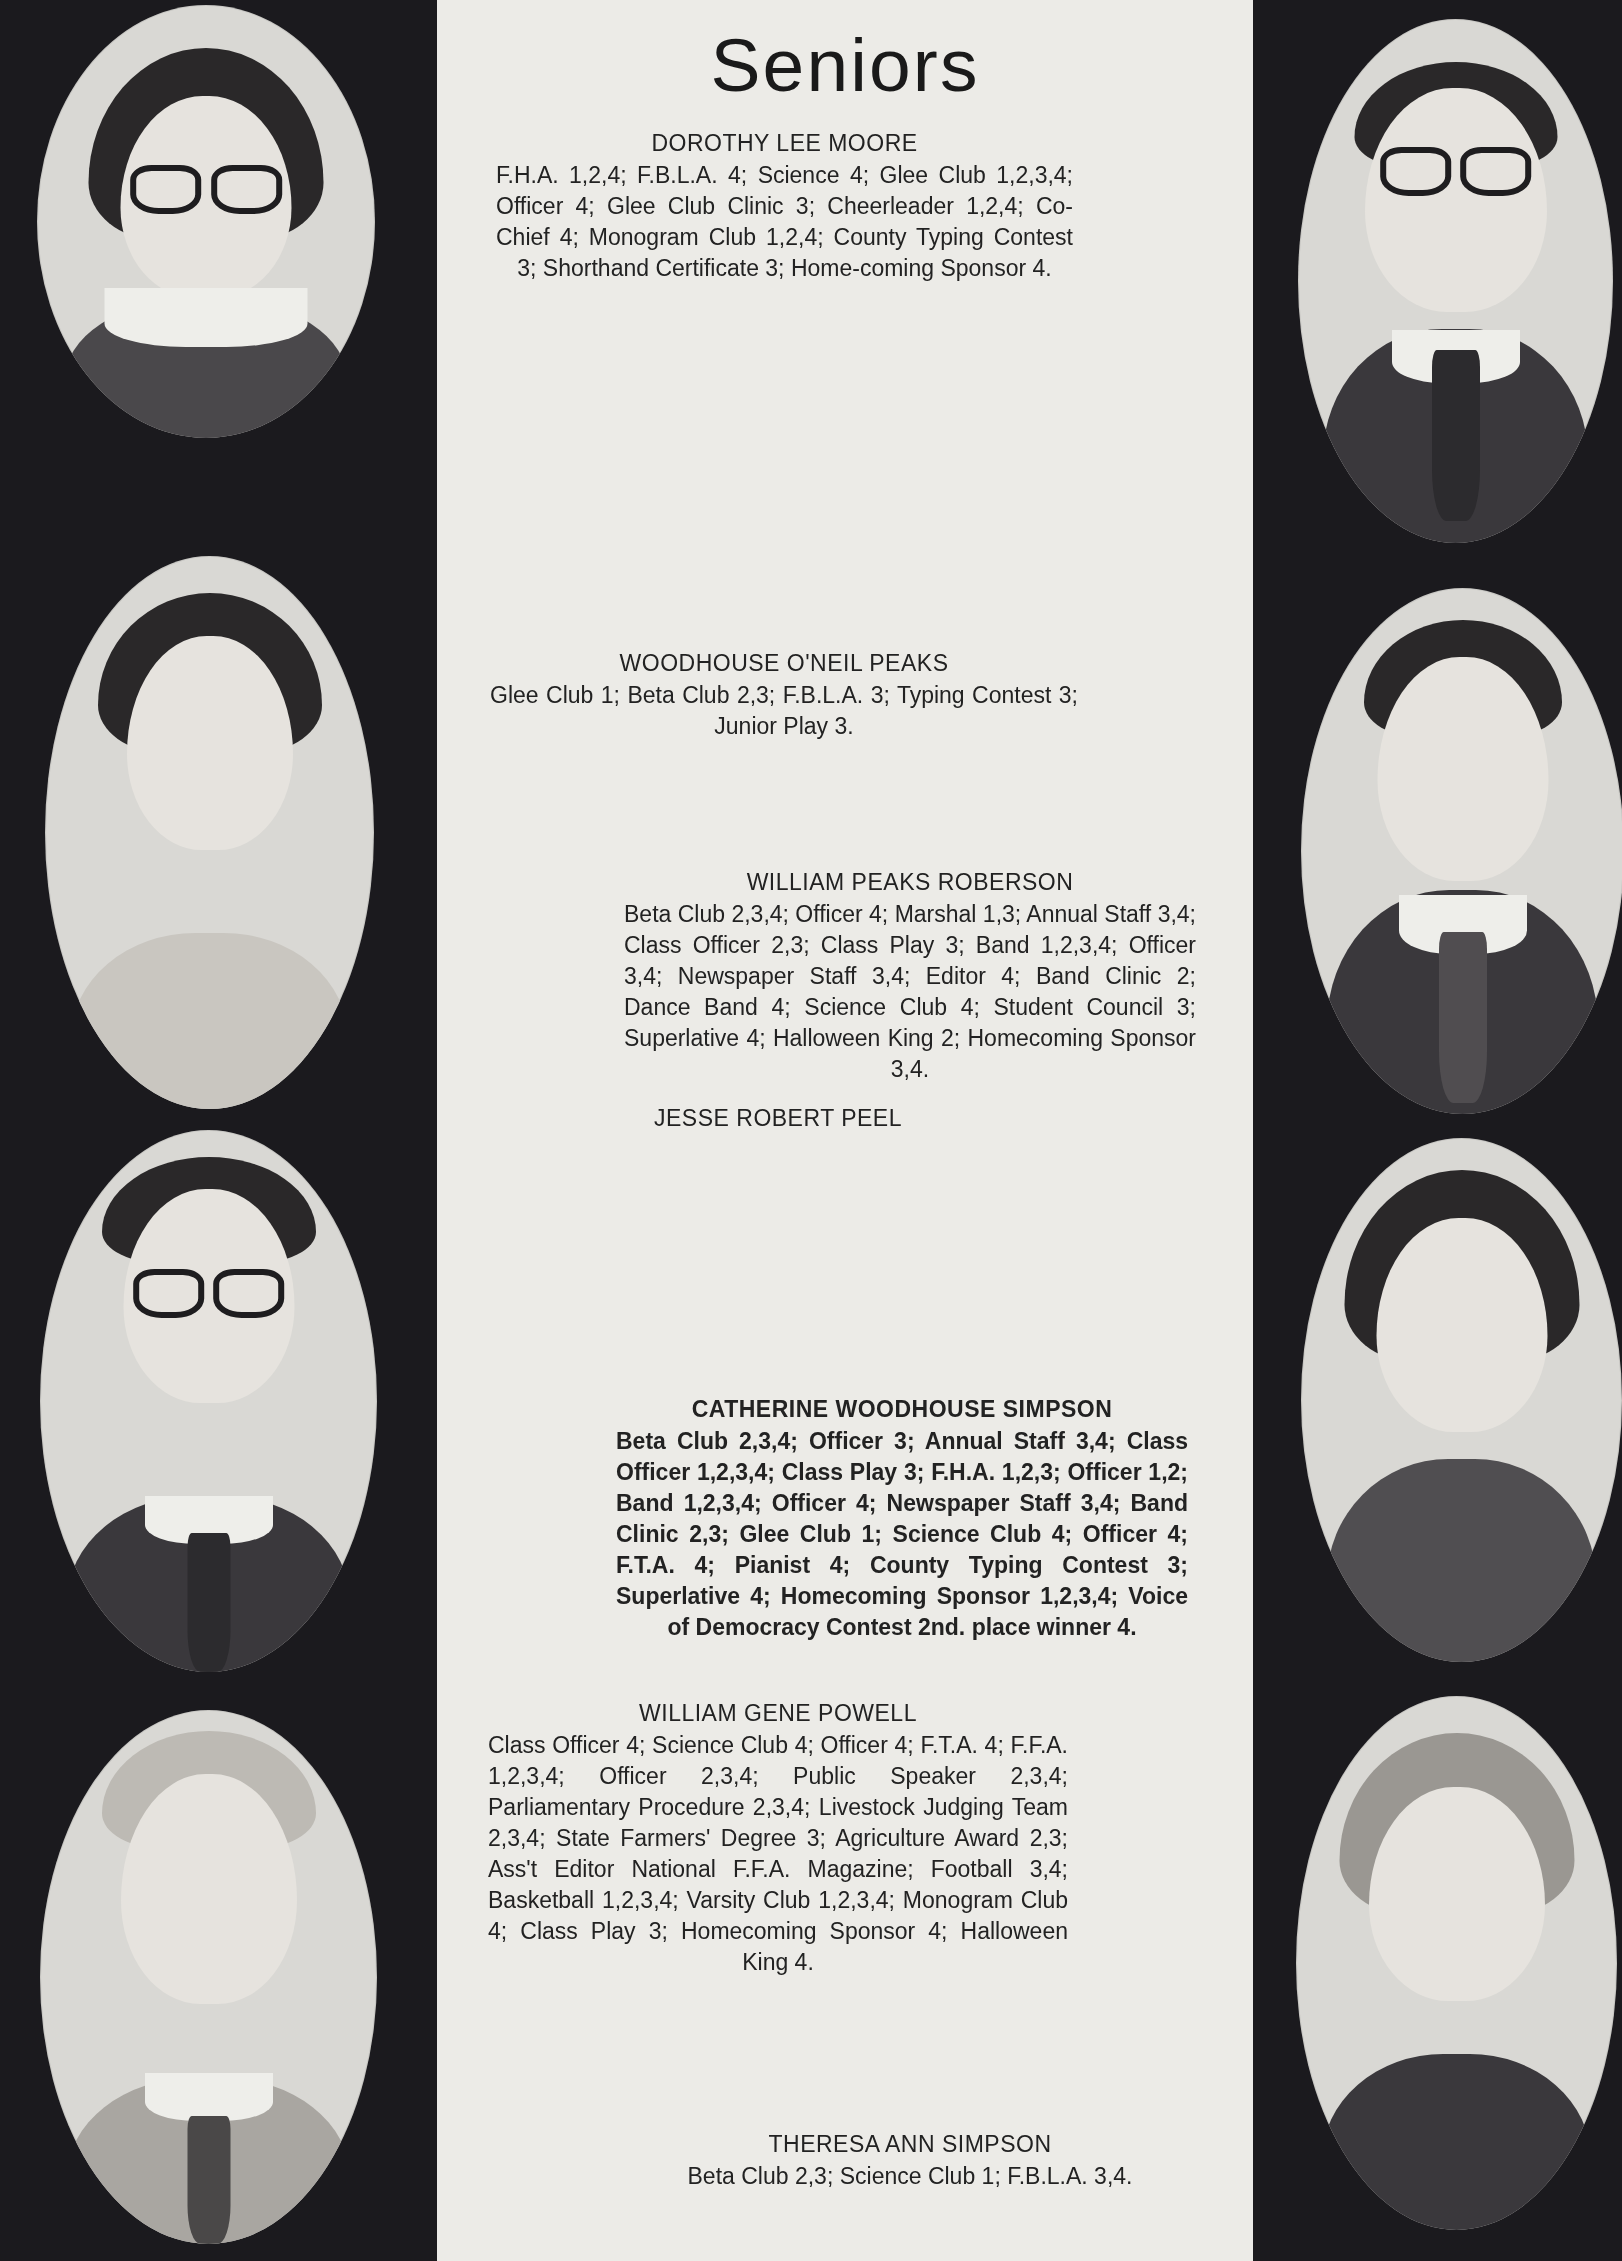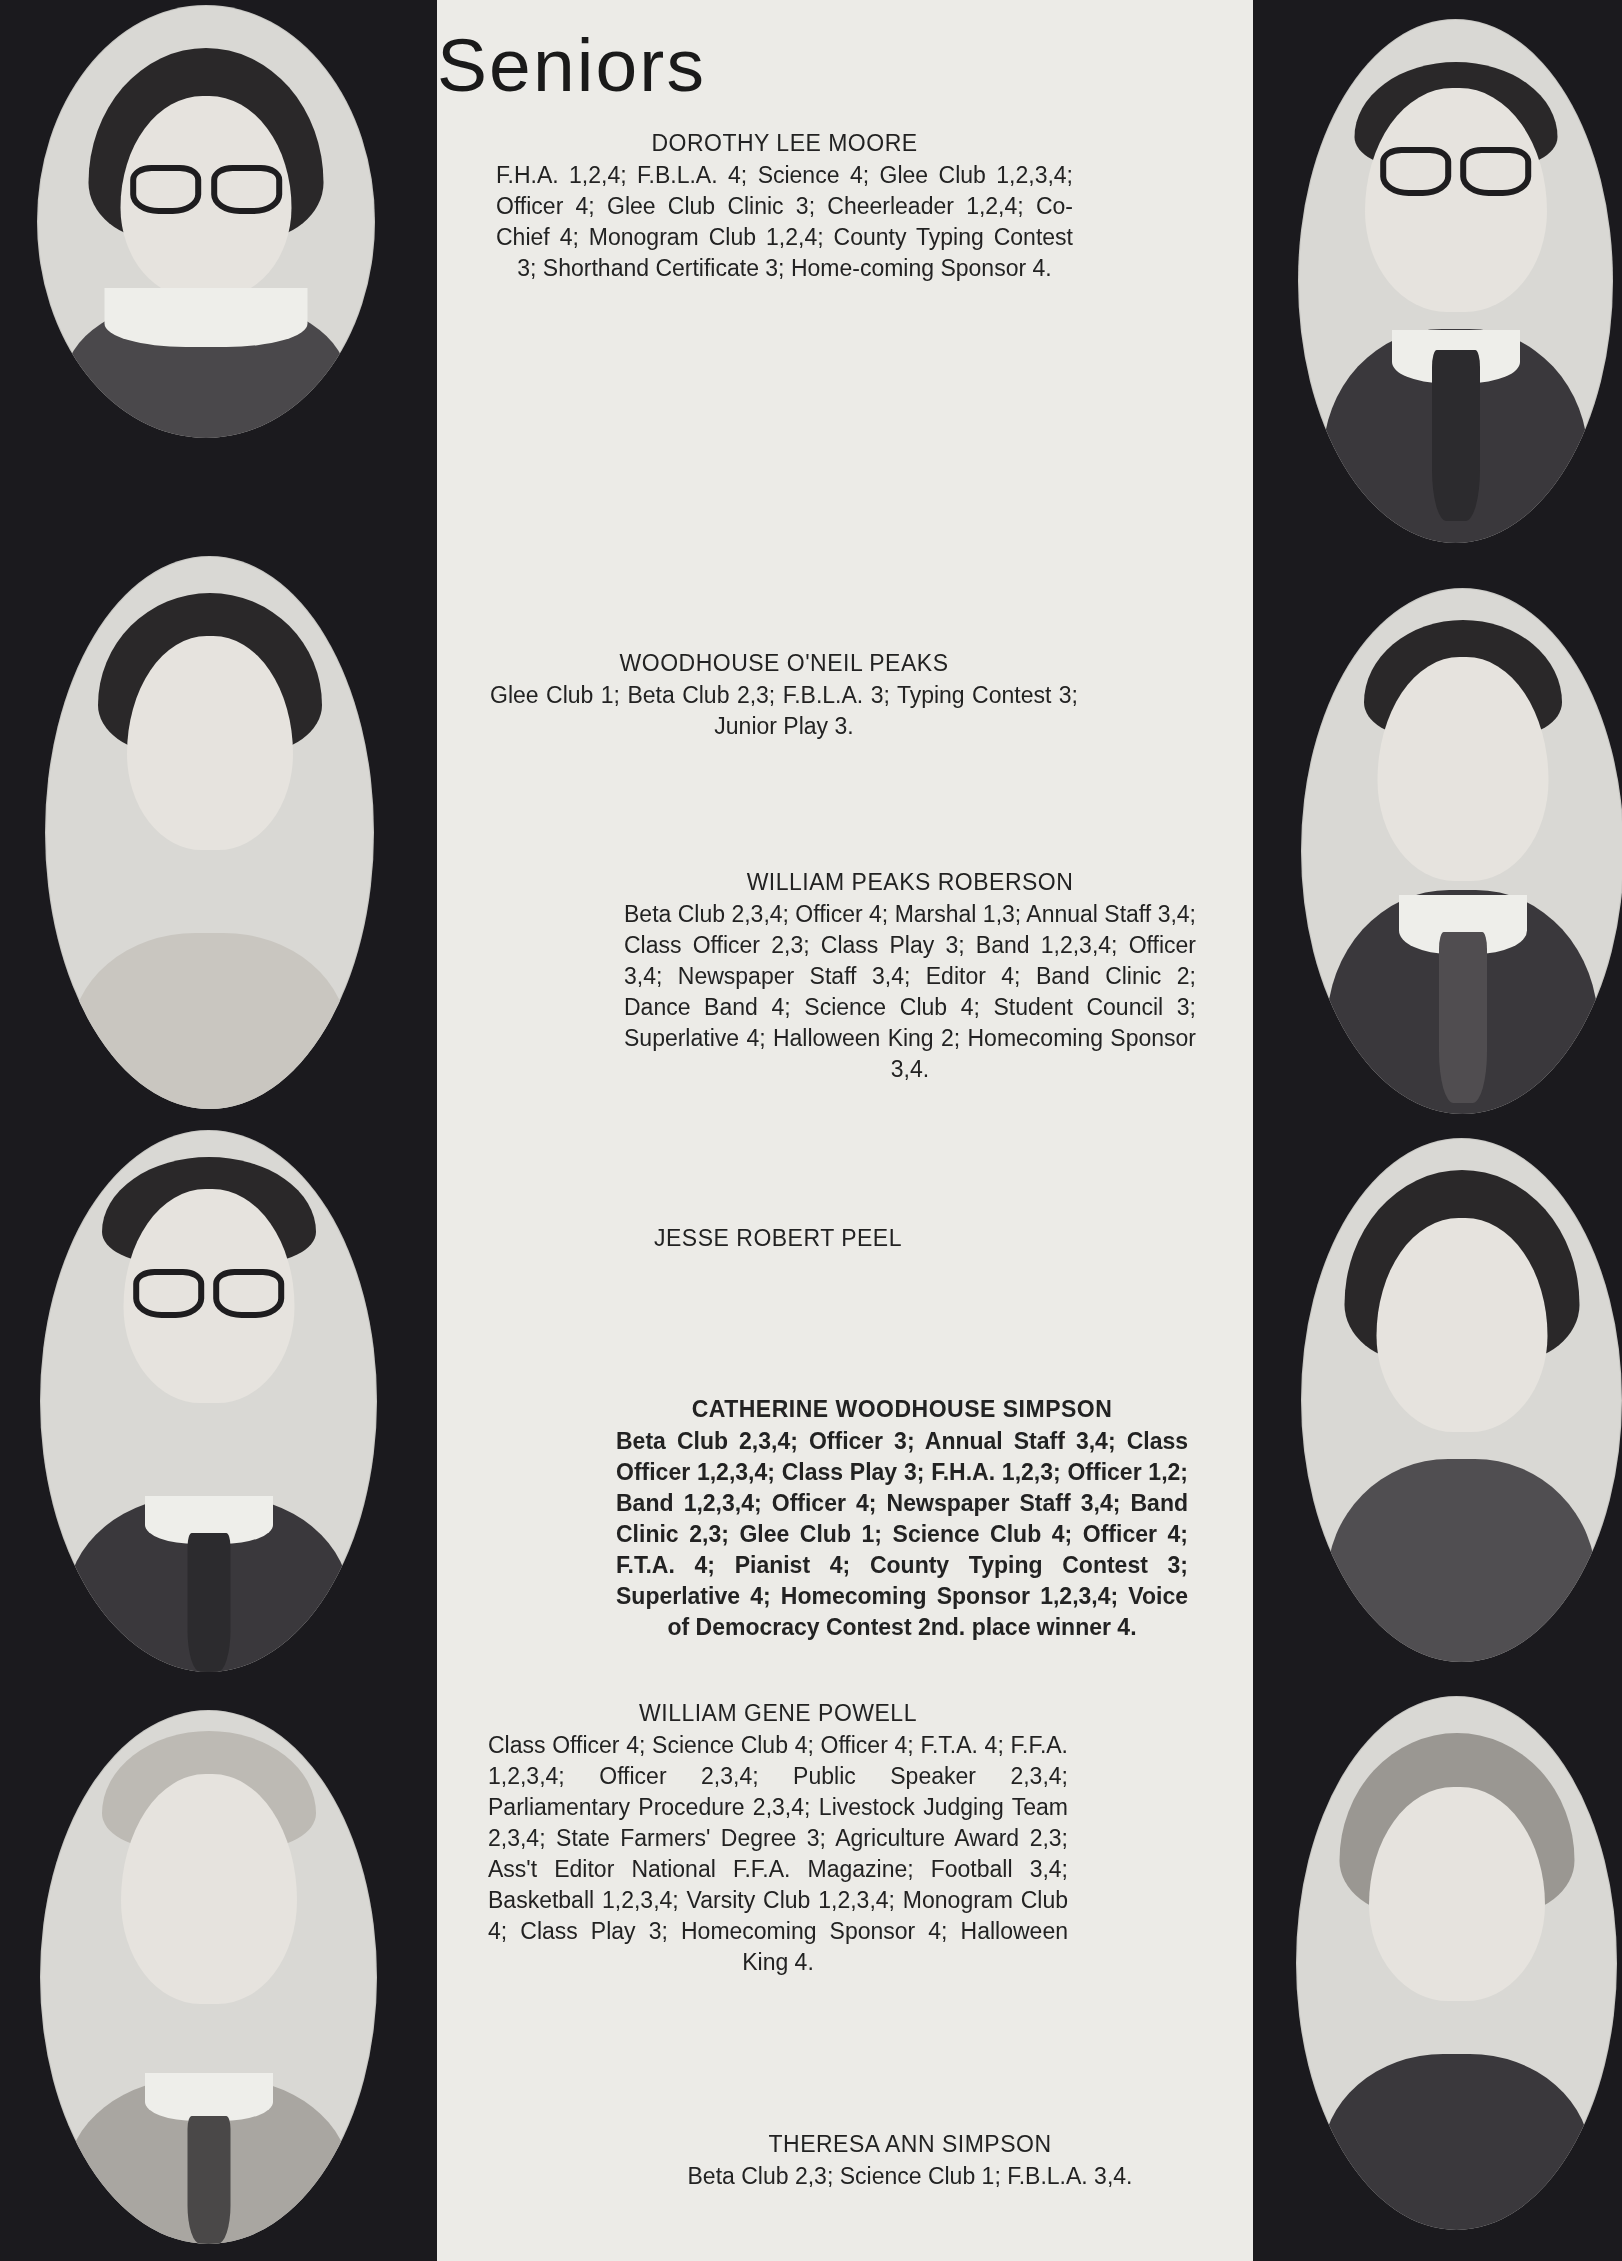--- a/index.html
+++ b/index.html
@@ -54,21 +54,21 @@
     .portrait .glasses {
       position: absolute; left: 50%; transform: translateX(-50%);
       display: flex; gap: 9.6px;
     }
     .portrait .glasses span {
       display: block; width: 59px; height: 37px;
       border: 6.4px solid #1e1d1f; border-radius: 30% 30% 40% 40%;
     }
     .title {
       position: absolute; left: 0; width: 816px; top: 22.4px;
-      text-align: left; font-size: 75px; letter-spacing: 2.1px;
+      text-align: center; font-size: 75px; letter-spacing: 2.1px;
       font-weight: normal; margin: 0; color: #1a1a1a;
     }
     .entry {
       position: absolute; text-align: justify; text-align-last: center;
       font-size: 23px; line-height: 31px; color: #222;
     }
     .entry .name {
       display: block; text-align: left; letter-spacing: 0.5px;
       font-size: 23px; margin-bottom: 1.1px;
     }
@@ -129,21 +129,21 @@
   <div class="entry" style="left:53px; top:648px; width:588px;">
     <span class="name">WOODHOUSE O'NEIL PEAKS</span>
     <span class="activities">Glee Club 1; Beta Club 2,3; F.B.L.A. 3; Typing Contest 3; Junior Play 3.</span>
   </div>
 
   <div class="entry" style="left:187px; top:867px; width:572px;">
     <span class="name">WILLIAM PEAKS ROBERSON</span>
     <span class="activities">Beta Club 2,3,4; Officer 4; Marshal 1,3; Annual Staff 3,4; Class Officer 2,3; Class Play 3; Band 1,2,3,4; Officer 3,4; Newspaper Staff 3,4; Editor 4; Band Clinic 2; Dance Band 4; Science Club 4; Student Council 3; Superlative 4; Halloween King 2; Homecoming Sponsor 3,4.</span>
   </div>
 
-  <div class="entry" style="left:51px; top:1223px; width:580px;">
+  <div class="entry" style="left:51px; top:1103px; width:580px;">
     <span class="name">JESSE ROBERT PEEL</span>
   </div>
 
   <div class="entry" style="left:179px; top:1394px; width:572px;font-weight:bold;">
     <span class="name">CATHERINE WOODHOUSE SIMPSON</span>
     <span class="activities">Beta Club 2,3,4; Officer 3; Annual Staff 3,4; Class Officer 1,2,3,4; Class Play 3; F.H.A. 1,2,3; Officer 1,2; Band 1,2,3,4; Officer 4; Newspaper Staff 3,4; Band Clinic 2,3; Glee Club 1; Science Club 4; Officer 4; F.T.A. 4; Pianist 4; County Typing Contest 3; Superlative 4; Homecoming Sponsor 1,2,3,4; Voice of Democracy Contest 2nd. place winner 4.</span>
   </div>
 
   <div class="entry" style="left:51px; top:1698px; width:580px;">
     <span class="name">WILLIAM GENE POWELL</span>

